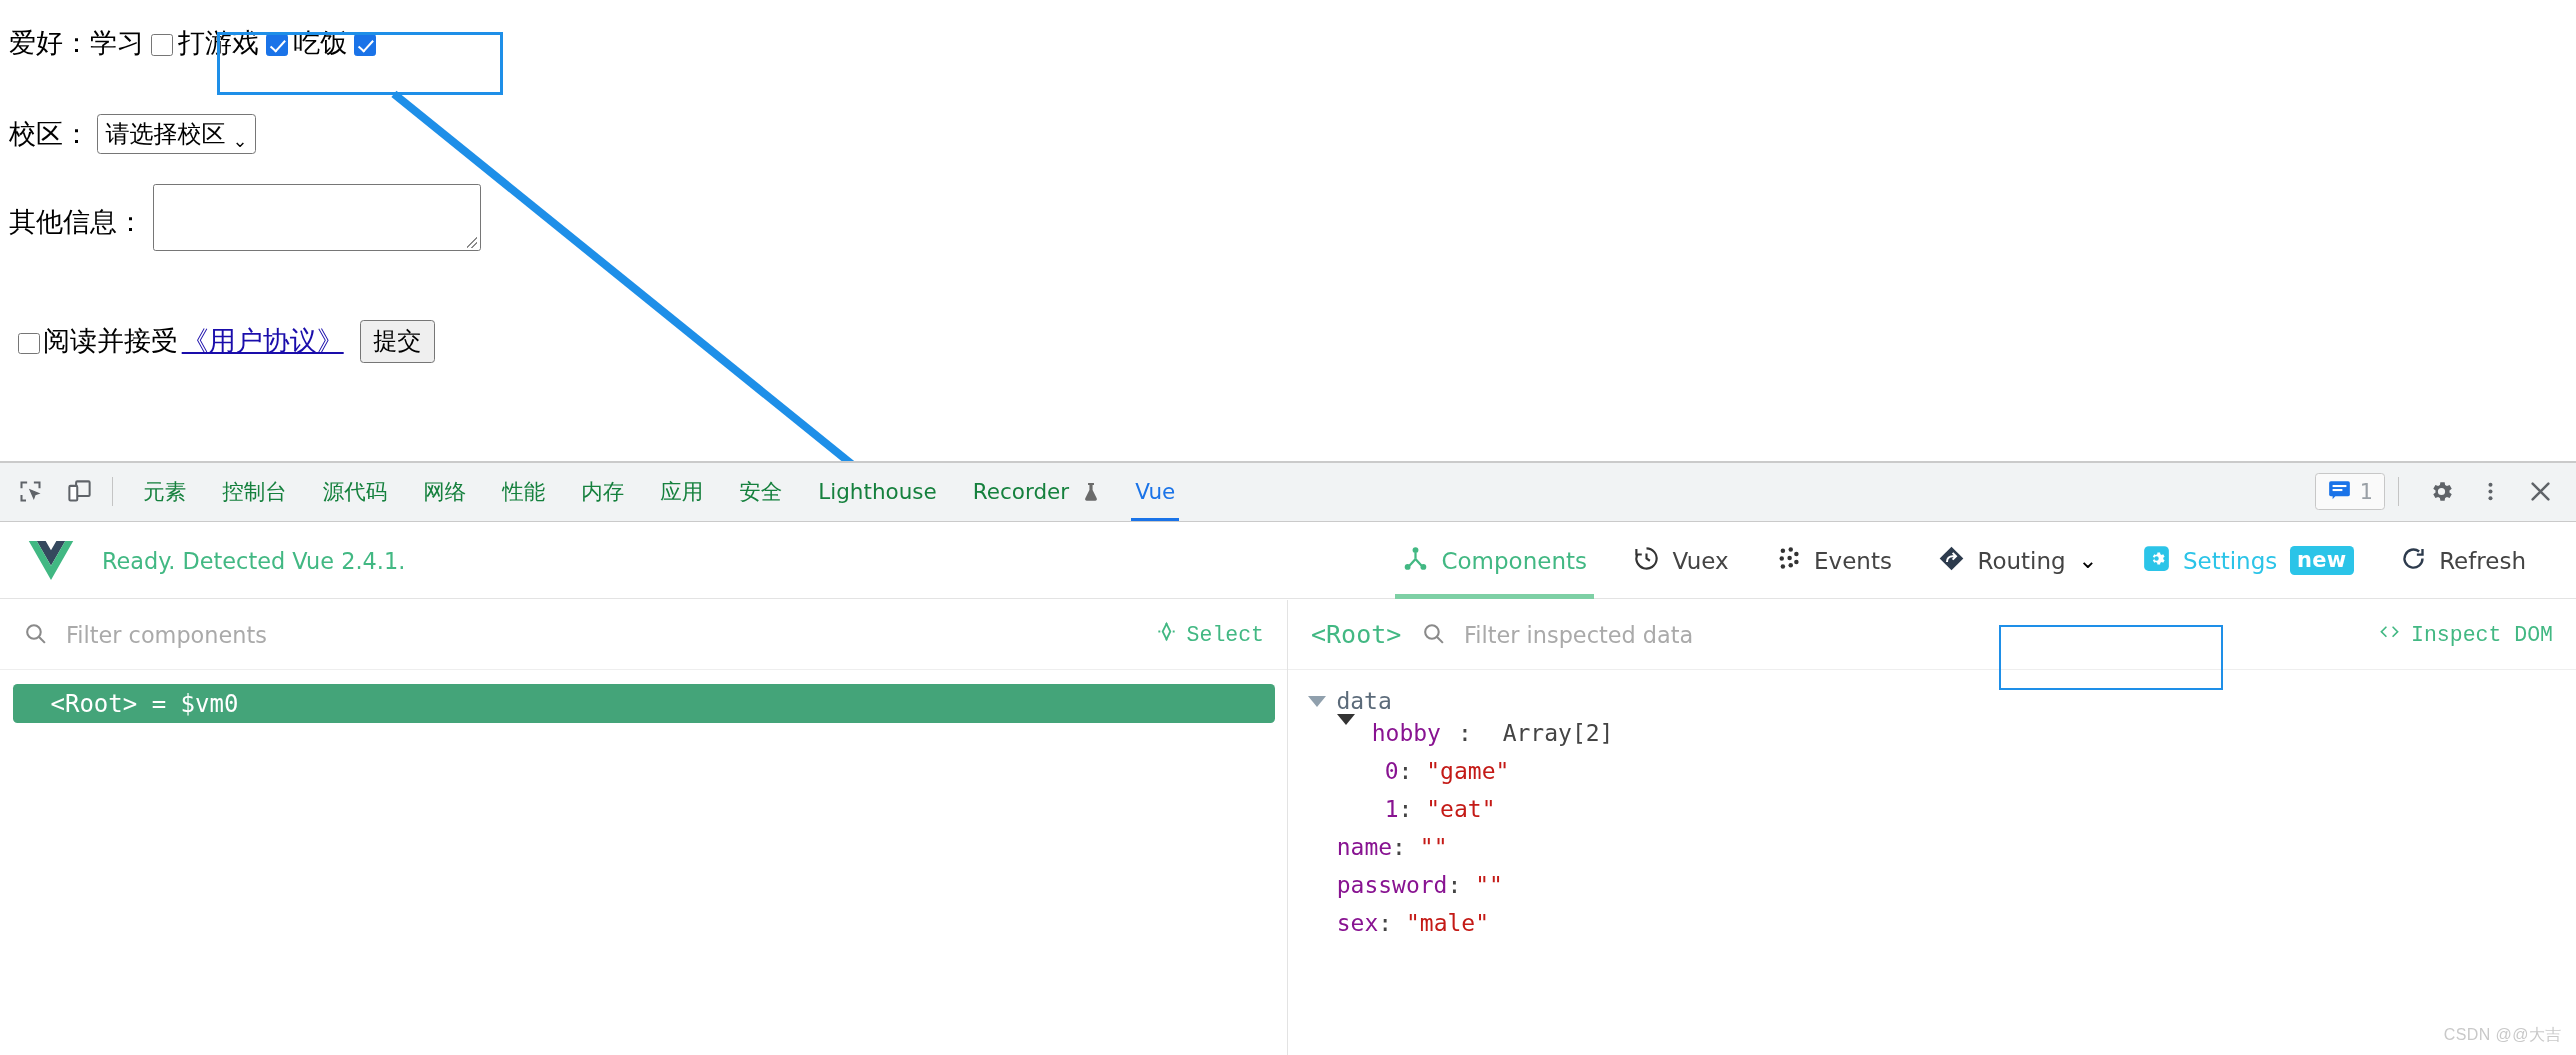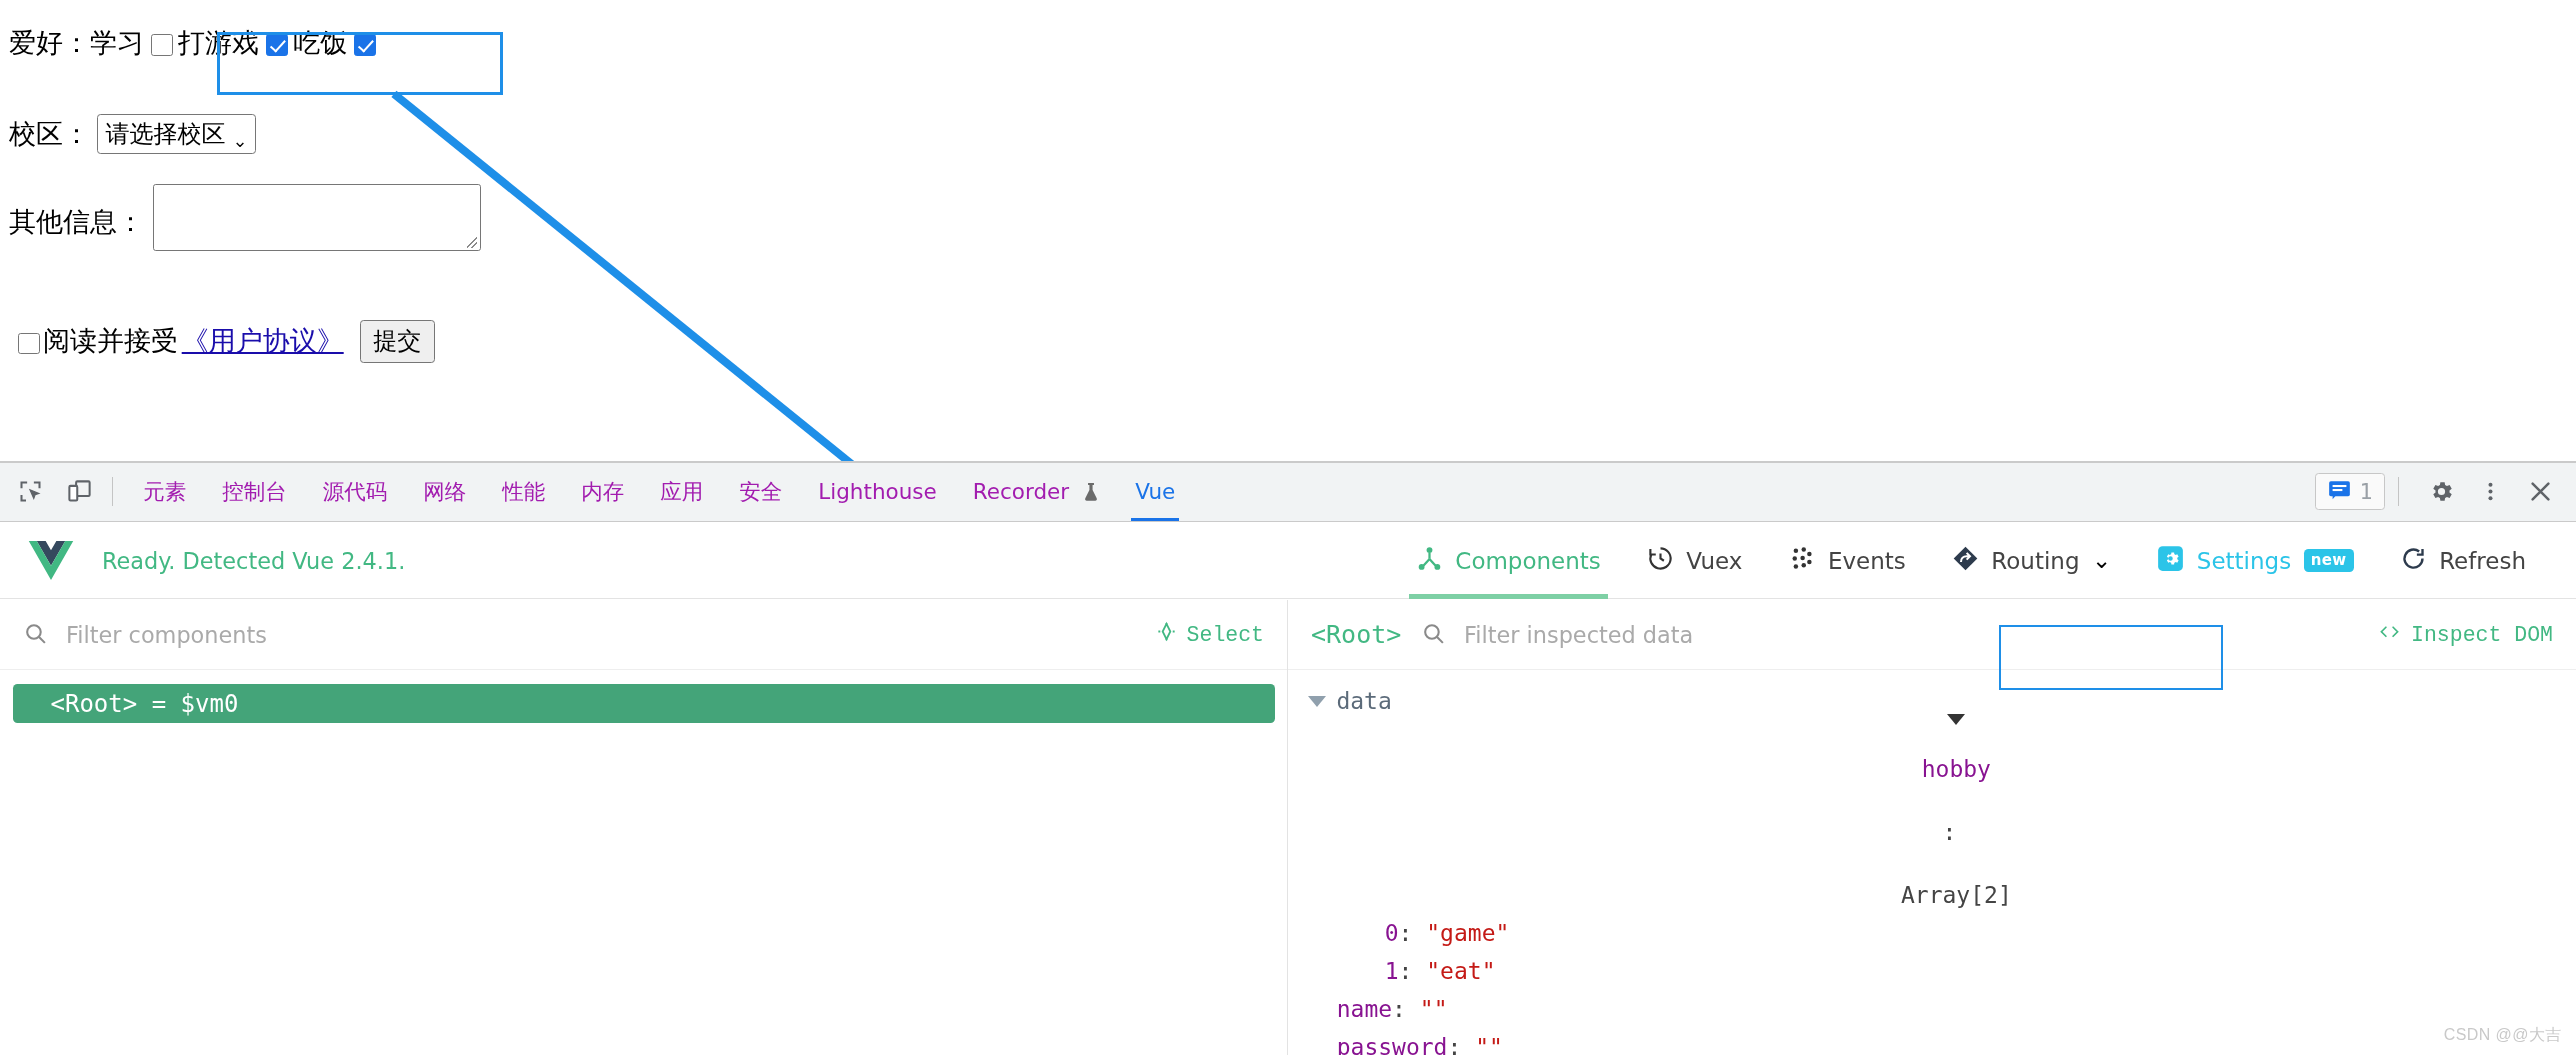--- a/index.html
+++ b/index.html
@@ -87,21 +87,21 @@
     position:absolute; left:0; top:1.8px; width:2576px; height:59px;
     background:#f1f3f4; border-bottom:0.9px solid #cacaca;
     display:flex; align-items:center;
   }
   .dt-icon-btn {
     width:39px; height:39px; margin-left:10.7px; display:flex; align-items:center; justify-content:center;
     cursor:pointer; border-radius:2.7px;
   }
   .dt-sep { width:0.9px; height:29px; background:#c4c4c4; margin:0 12.5px; }
   .dt-tab {
-    font-size:21.5px; color:#a21caf; padding:0 18px; height:59px; line-height:59px;
+    font-size:21.5px; color:#15803d; padding:0 18px; height:59px; line-height:59px;
     cursor:pointer; white-space:nowrap; position:relative;
     font-family:"DejaVu Sans","Liberation Sans",sans-serif;
   }
   .dt-tab.active { color:#1a73e8; }
   .dt-tab.active::after {
     content:""; position:absolute; left:14.3px; right:14.3px; bottom:0; height:3.6px; background:#1a73e8;
   }
   .dt-tab .flask { margin-left:7.2px; }
   .dt-right { margin-left:auto; display:flex; align-items:center; padding-right:16px; }
   .issues-chip {
@@ -125,21 +125,21 @@
     display:flex; align-items:center; gap:12.5px; height:76px; padding:0 23px;
     font-size:23px; color:#444; cursor:pointer; position:relative; white-space:nowrap;
     font-family:"DejaVu Sans","Liberation Sans",sans-serif;
   }
   .vnav-item.active { color:#42b883; }
   .vnav-item.active::after {
     content:""; position:absolute; left:16px; right:16px; bottom:0; height:4.5px; background:#7ed0a5;
   }
   .vnav-item.settings { color:#2bc4e8; }
   .badge-new {
-    background:#2bc4e8; color:#fff; font-size:15px; padding:1.8px 7.2px 2.7px; border-radius:4.5px;
+    background:#2bc4e8; color:#fff; font-size:21px; padding:1.8px 7.2px 2.7px; border-radius:4.5px;
     font-weight:bold; letter-spacing:0.3px;
   }
 
   .vue-body { position:absolute; left:0; top:139px; width:2576px; height:456px; display:flex; }
   .pane-left { width:1288px; border-right:0.9px solid #e3e3e3; position:relative; background:#fff; }
   .pane-right { flex:1; position:relative; background:#fff; }
 
   .filter-row {
     height:70px; display:flex; align-items:center; border-bottom:0.9px solid #eee; padding:0 23px;
   }
@@ -165,21 +165,21 @@
     font-family:"DejaVu Sans Mono","Liberation Mono",monospace;
   }
 
   .data-panel { padding:18px 0 0 19.7px; font-family:"DejaVu Sans Mono","Liberation Mono",monospace; }
   .data-head { display:flex; align-items:center; gap:10.7px; font-size:23px; color:#5c6b7a; cursor:pointer; }
   .tri { width:0;height:0;border-left:9px solid transparent;border-right:9px solid transparent;border-top:11.6px solid #90a0ad; }
   .prop { font-size:23px; line-height:38px; white-space:nowrap; }
   .prop .key { color:#881391; }
   .prop .str { color:#c41a16; }
   .prop .typ { color:#444; }
-  .prop-row { display:flex; align-items:center; gap:25px;flex-direction:column; }
+  .prop-row { display:flex; align-items:flex-start; gap:17px; }
   .lvl1 { padding-left:29px; }
   .lvl2 { padding-left:77px; }
   .idx { color:#881391; }
 
   .data-hl {
     position:absolute; left:711px; top:25px; width:224px; height:65px;
     border:2.7px solid #1e8fe8; pointer-events:none;
   }
 
   .watermark {

